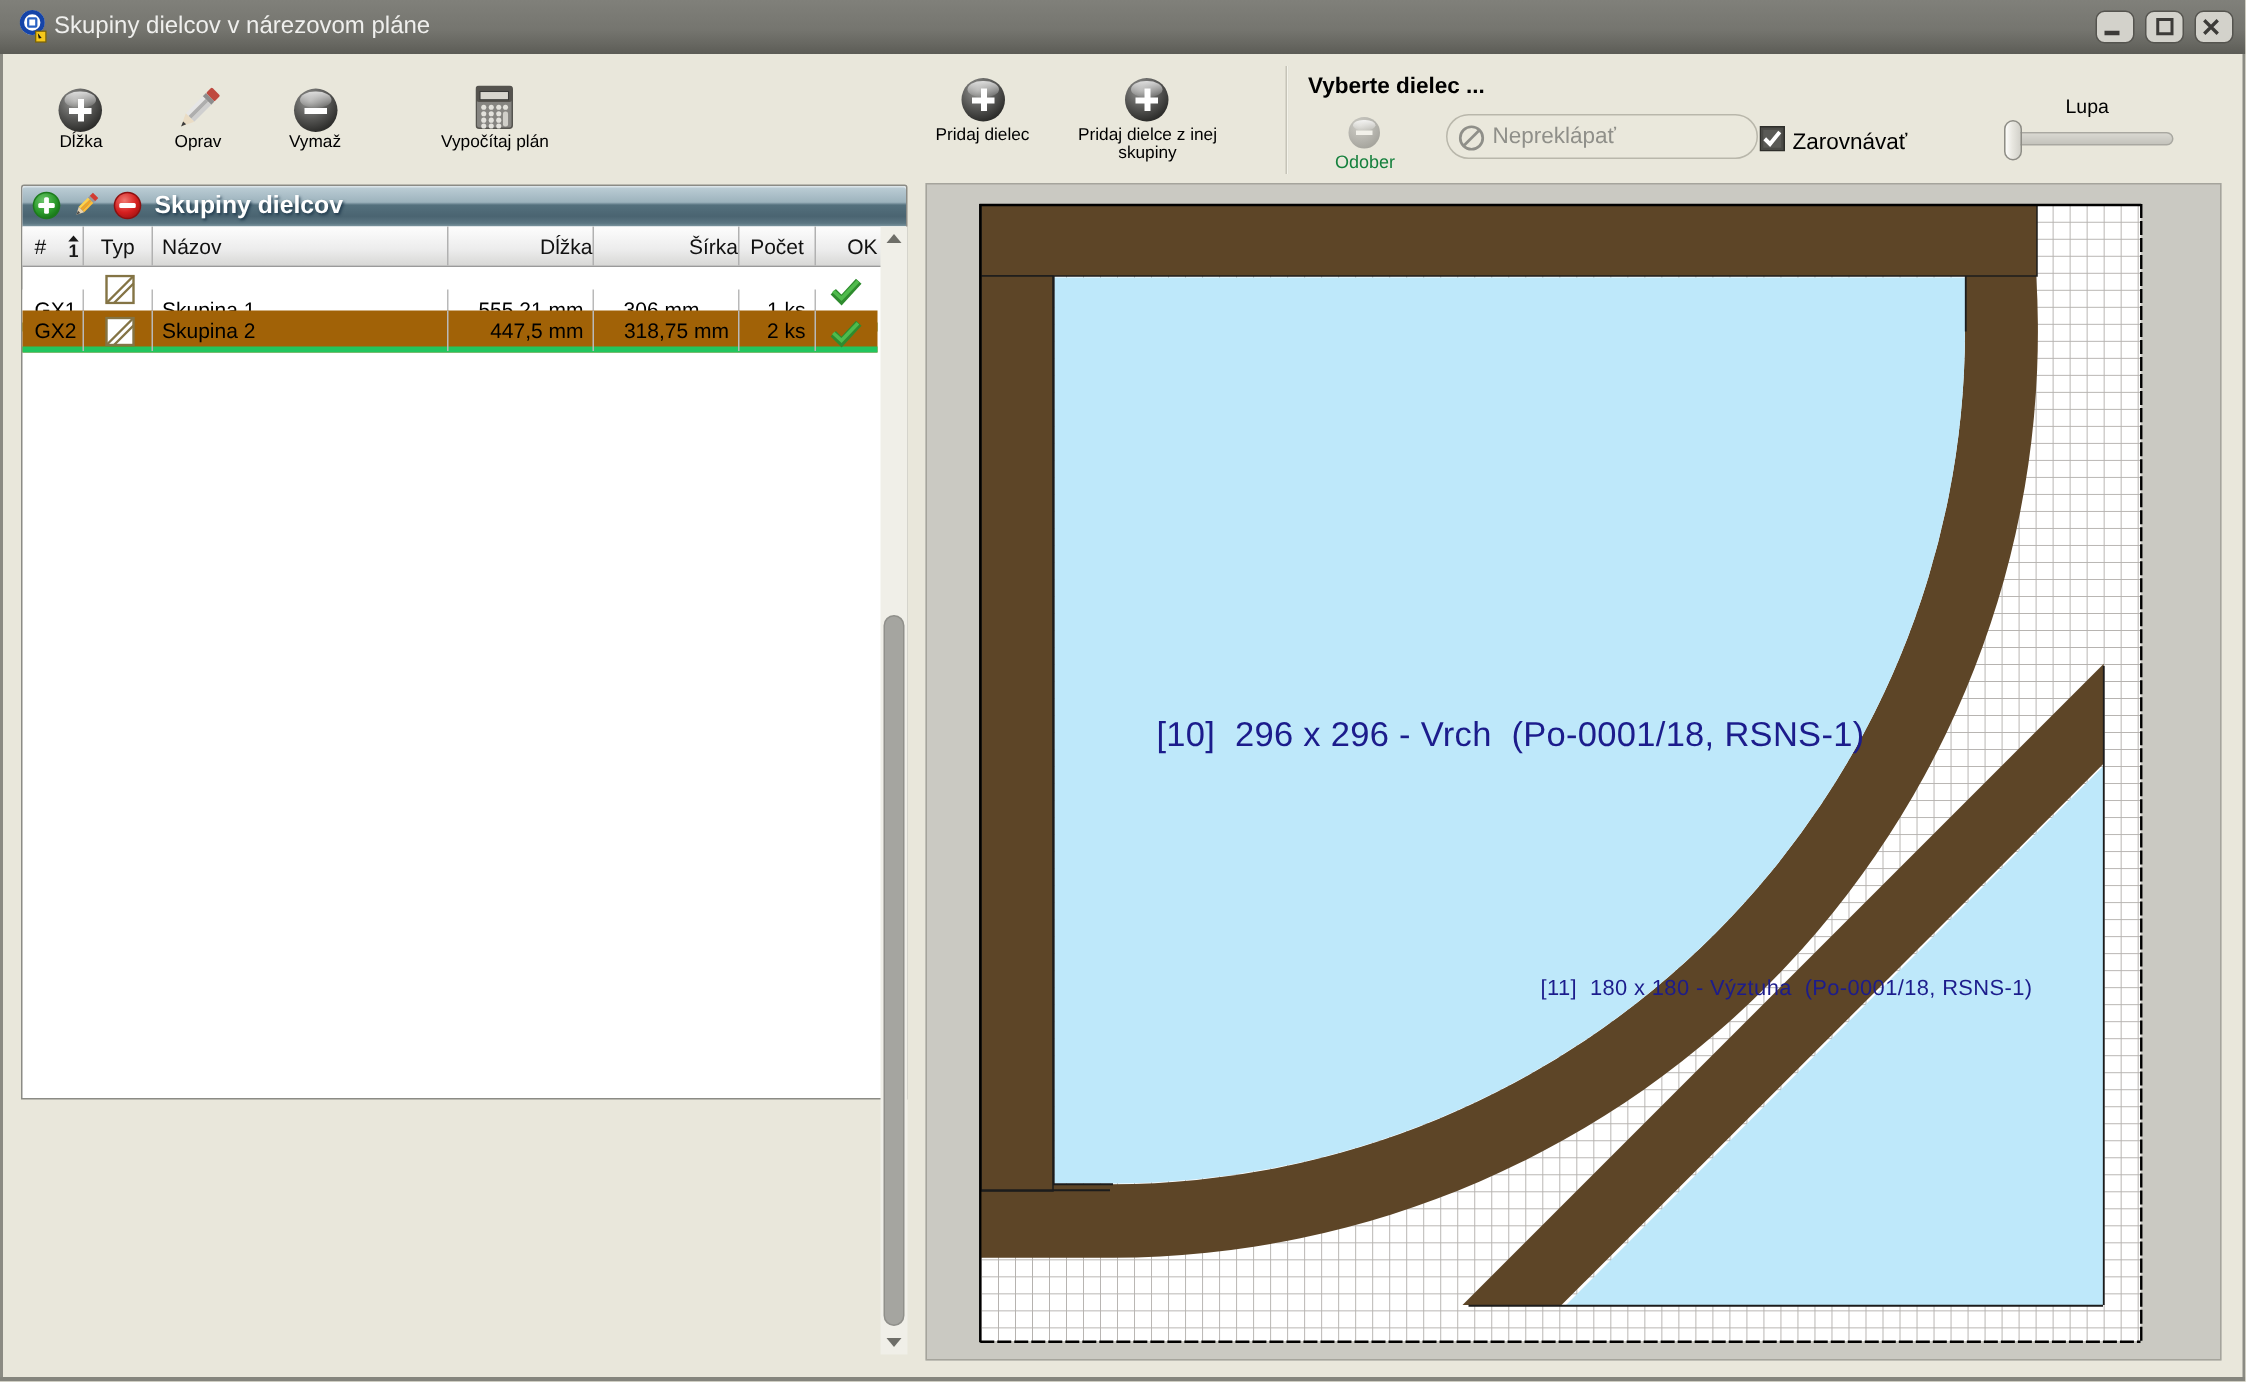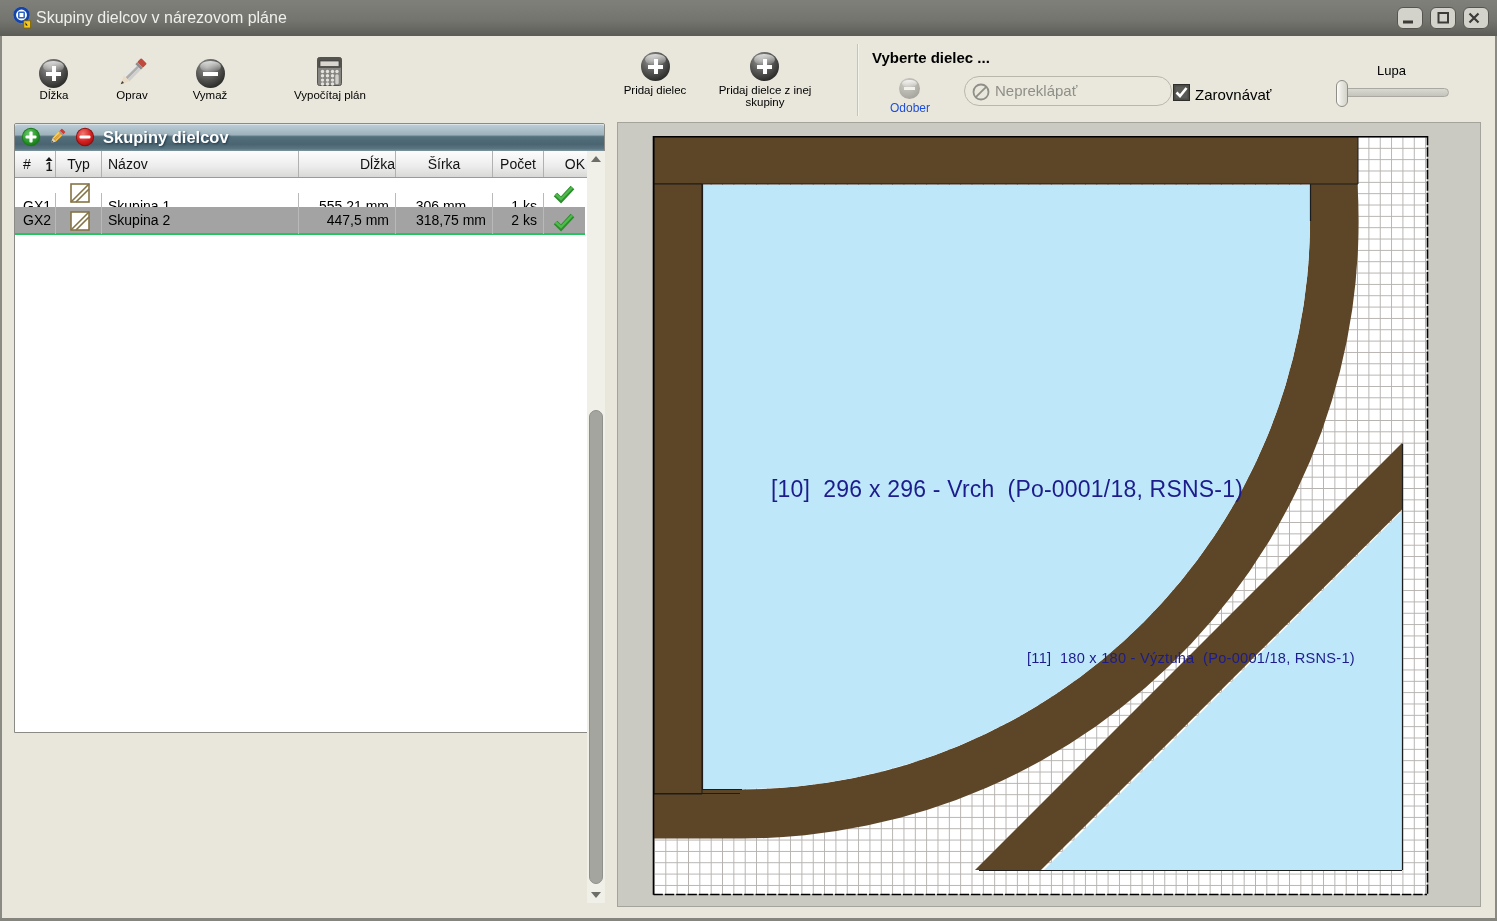--- a/index.html
+++ b/index.html
@@ -111,21 +111,21 @@
   </div>
 <div class="tbtn-label" style="left:615px;top:84px;width:80px">Pridaj dielec</div>
 <div class="sphere sph-plus abs" style="left:750px;top:52px">
     <div class="v"></div>
   </div>
 <div class="tbtn-label" style="left:705px;top:84px;width:120px">Pridaj dielce z inej<br>skupiny</div>
 
 <div id="sep1" class="abs"></div>
 <div id="vyberte" class="abs">Vyberte dielec ...</div>
 <div class="sphere-dis abs" style="left:899px;top:78px"></div>
-<div class="tbtn-label" style="left:880px;top:101px;width:60px;color:#1d4ed8;font-size:12px">Odober</div>
+<div class="tbtn-label" style="left:880px;top:101px;width:60px;color:#15803d;font-size:12px">Odober</div>
 <div id="neprek" class="abs">
   <svg class="abs" style="left:7px;top:6px" width="18" height="18" viewBox="0 0 18 18">
     <circle cx="9" cy="9" r="7.5" fill="none" stroke="#8f8f89" stroke-width="1.8"></circle>
     <path d="M3.8 14.2 L14.2 3.8" stroke="#8f8f89" stroke-width="1.8"></path>
   </svg>
   <div class="ph">Nepreklápať</div>
 </div>
 <svg id="zarov-box" class="abs" width="17" height="17" viewBox="0 0 17 17">
   <rect x="0.5" y="0.5" width="16" height="16" fill="#4a4a46" stroke="#2e2e2a"></rect>
   <rect x="2.5" y="2.5" width="12" height="12" fill="#5a5a56"></rect>
@@ -174,38 +174,38 @@
           </radialGradient>
         </defs>
     </svg>
     <div class="t">Skupiny dielcov</div>
   </div>
   <div id="colrow">
     <div class="cc" style="left:0;width:41px;text-align:left;padding-left:8px">#&nbsp;</div>
     <div class="cc" style="left:41px;width:46px;text-align:center">Typ</div>
     <div class="cc" style="left:87px;width:197px;padding-left:6px">Názov</div>
     <div class="cc" style="left:284px;width:97px;text-align:right">Dĺžka</div>
-    <div class="cc" style="left:381px;width:97px;text-align:center">Šírka</div>
+    <div class="cc" style="left:381px;width:97px;text-align:right">Šírka</div>
     <div class="cc" style="left:478px;width:51px;text-align:center">Počet</div>
     <div class="cc" style="left:529px;width:41px;text-align:right;border-right:none">OK</div>
     <svg class="abs" style="left:28px;top:4px" width="12" height="18" viewBox="0 0 12 18">
       <path d="M2.5 6 L6 2 L9.5 6 Z" fill="#1a1a1a"></path>
       <text x="6" y="16" font-size="12" font-weight="bold" fill="#1a1a1a" text-anchor="middle" font-family="Liberation Sans">1</text>
     </svg>
   </div>
   <div class="row" style="top:55px;background:#fff;border-bottom:6px solid #4d7c0f;box-sizing:border-box;margin-top:14px;">
     <div class="cell vline" style="left:0;width:41px;padding-left:8px">GX1</div>
     <div class="cell vline" style="left:41px;width:46px"></div>
     <div class="cell vline" style="left:87px;width:197px;padding-left:6px">Skupina 1</div>
     <div class="cell vline" style="left:284px;width:97px;text-align:right;padding-right:6px;box-sizing:border-box">555,21 mm</div>
     <div class="cell vline" style="left:381px;width:97px;text-align:center;padding-right:6px;box-sizing:border-box">306 mm</div>
     <div class="cell vline" style="left:478px;width:51px;text-align:right;padding-right:6px;box-sizing:border-box">1 ks</div>
     <div class="cell" style="left:529px;width:41px"></div>
   </div>
-  <div class="row" style="top:83px;background:#a3a3a3;border-bottom:2px solid #22c55e;box-sizing:border-box;">
+  <div class="row" style="top:83px;background:#a16207;border-bottom:4px solid #22c55e;box-sizing:border-box;">
     <div class="cell vline" style="left:0;width:41px;padding-left:8px">GX2</div>
     <div class="cell vline" style="left:41px;width:46px"></div>
     <div class="cell vline" style="left:87px;width:197px;padding-left:6px">Skupina 2</div>
     <div class="cell vline" style="left:284px;width:97px;text-align:right;padding-right:6px;box-sizing:border-box">447,5 mm</div>
     <div class="cell vline" style="left:381px;width:97px;text-align:right;padding-right:6px;box-sizing:border-box">318,75 mm</div>
     <div class="cell vline" style="left:478px;width:51px;text-align:right;padding-right:6px;box-sizing:border-box">2 ks</div>
     <div class="cell" style="left:529px;width:41px"></div>
   </div>
   <svg class="abs" style="left:55px;top:59px" width="20" height="20" viewBox="0 0 20 20">
     <rect x="1" y="1" width="18" height="18" fill="#fff" stroke="#847445" stroke-width="1.6"></rect>

